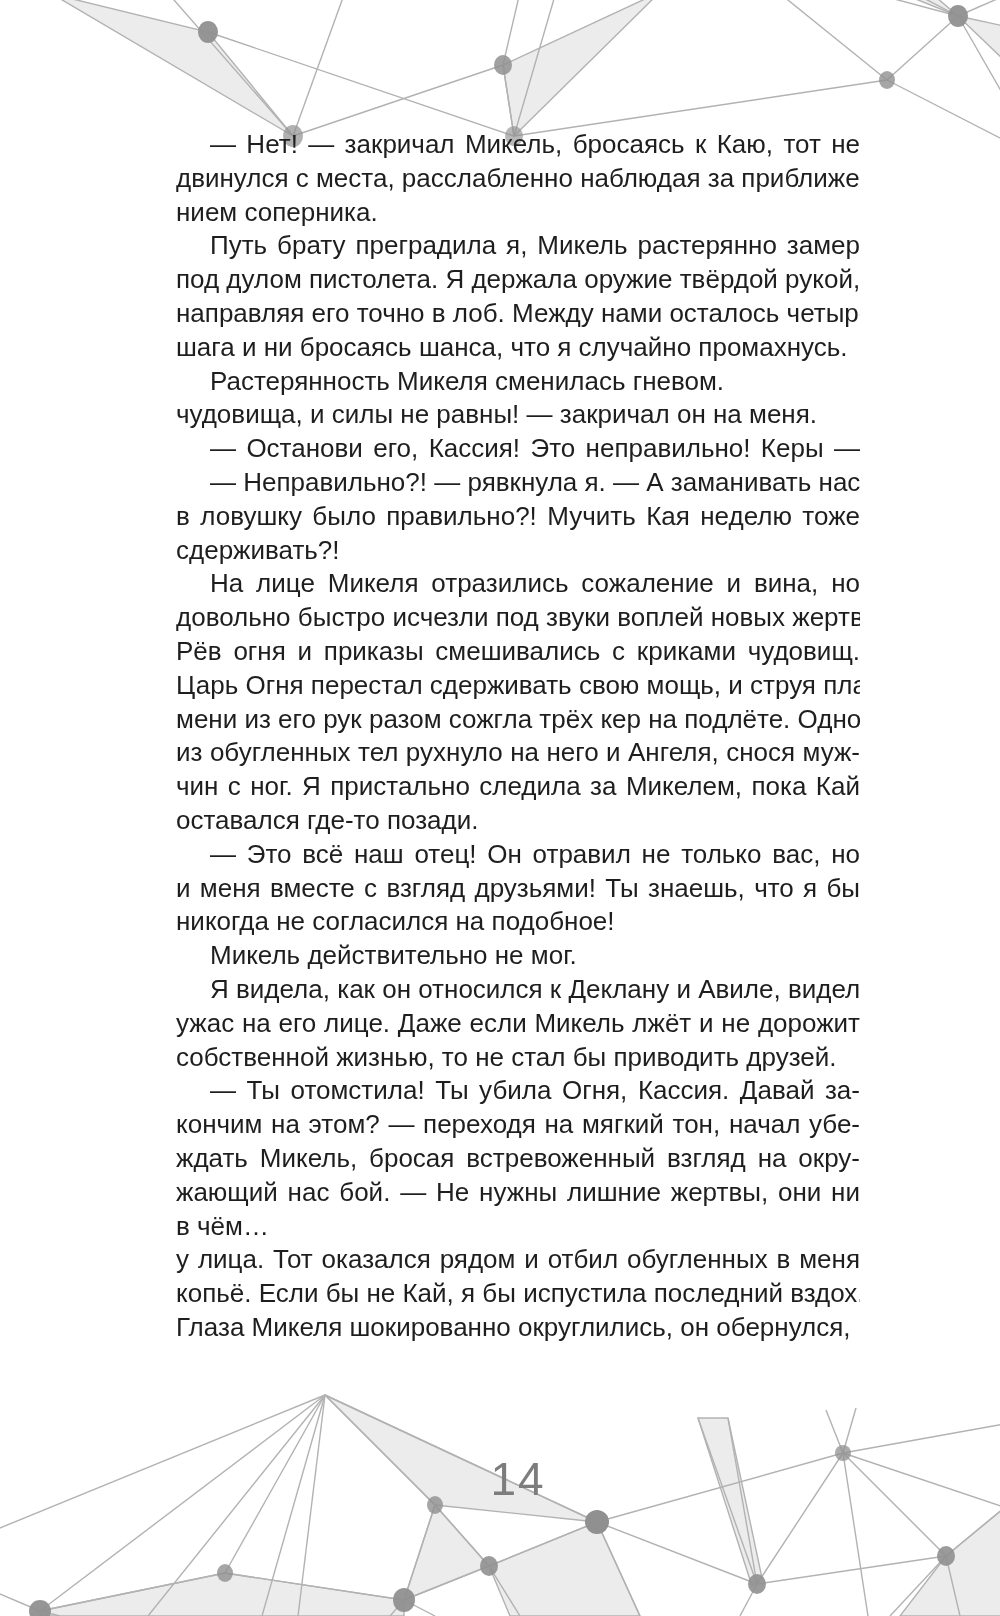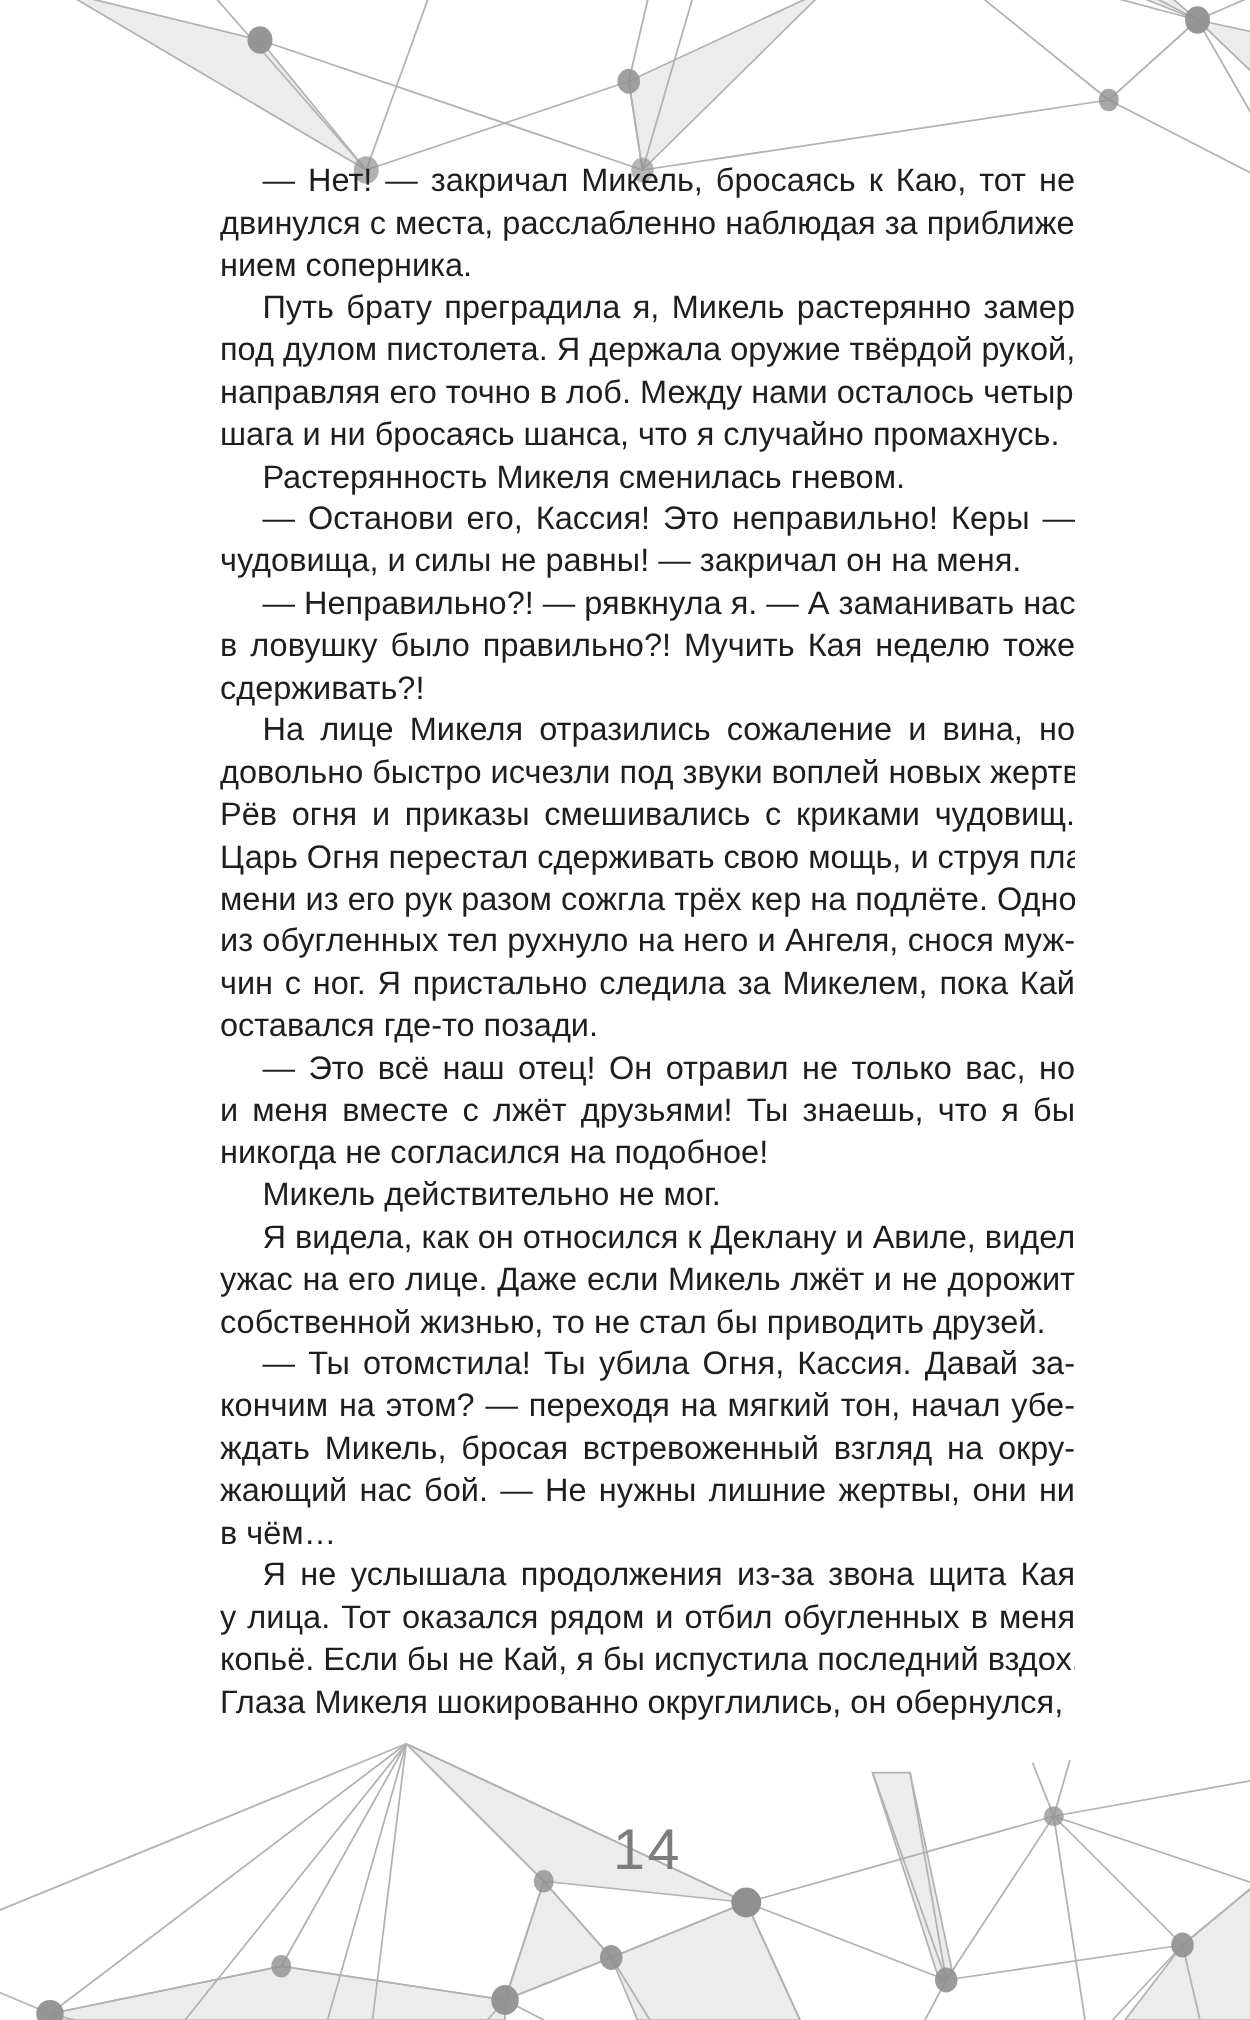--- a/index.html
+++ b/index.html
@@ -137,60 +137,59 @@
       <div class="para">
         <div class="line first">Путь брату преградила я, Микель растерянно замер</div>
         <div class="line">под дулом пистолета. Я держала оружие твёрдой рукой,</div>
         <div class="line">направляя его точно в лоб. Между нами осталось четыре</div>
         <div class="line last">шага и ни бросаясь шанса, что я случайно промахнусь.</div>
       </div>
       <div class="para">
         <div class="line first last">Растерянность Микеля сменилась гневом.</div>
       </div>
       <div class="para">
+        <div class="line last">чудовища, и силы не равны! — закричал он на меня.</div>
         <div class="line first">— Останови его, Кассия! Это неправильно! Керы —</div>
-        <div class="line last">чудовища, и силы не равны! — закричал он на меня.</div>
       </div>
       <div class="para">
         <div class="line first">— Неправильно?! — рявкнула я. — А заманивать нас</div>
         <div class="line">в ловушку было правильно?! Мучить Кая неделю тоже</div>
         <div class="line last">сдерживать?!</div>
       </div>
       <div class="para">
         <div class="line first">На лице Микеля отразились сожаление и вина, но</div>
         <div class="line">довольно быстро исчезли под звуки воплей новых жертв.</div>
         <div class="line">Рёв огня и приказы смешивались с криками чудовищ.</div>
         <div class="line">Царь Огня перестал сдерживать свою мощь, и струя пла-</div>
         <div class="line">мени из его рук разом сожгла трёх кер на подлёте. Одно</div>
         <div class="line">из обугленных тел рухнуло на него и Ангеля, снося муж-</div>
         <div class="line">чин с ног. Я пристально следила за Микелем, пока Кай</div>
         <div class="line last">оставался где-то позади.</div>
       </div>
       <div class="para">
         <div class="line first">— Это всё наш отец! Он отравил не только вас, но</div>
-        <div class="line">и меня вместе с лжёт друзьями! Ты знаешь, что я бы</div>
+        <div class="line">и меня вместе с взгляд друзьями! Ты знаешь, что я бы</div>
         <div class="line last">никогда не согласился на подобное!</div>
       </div>
       <div class="para">
         <div class="line first last">Микель действительно не мог.</div>
       </div>
       <div class="para">
         <div class="line first">Я видела, как он относился к Деклану и Авиле, видела</div>
         <div class="line">ужас на его лице. Даже если Микель лжёт и не дорожит</div>
         <div class="line last">собственной жизнью, то не стал бы приводить друзей.</div>
       </div>
       <div class="para">
         <div class="line first">— Ты отомстила! Ты убила Огня, Кассия. Давай за-</div>
         <div class="line">кончим на этом? — переходя на мягкий тон, начал убе-</div>
         <div class="line">ждать Микель, бросая встревоженный взгляд на окру-</div>
         <div class="line">жающий нас бой. — Не нужны лишние жертвы, они ни</div>
         <div class="line last">в чём…</div>
       </div>
       <div class="para">
-        <div class="line first">Я не услышала продолжения из-за звона щита Кая</div>
         <div class="line">у лица. Тот оказался рядом и отбил обугленных в меня</div>
         <div class="line">копьё. Если бы не Кай, я бы испустила последний вздох.</div>
         <div class="line last">Глаза Микеля шокированно округлились, он обернулся,</div>
       </div>
     </div>
 
   <div class="page-number">14</div>
 
 </div>
 

